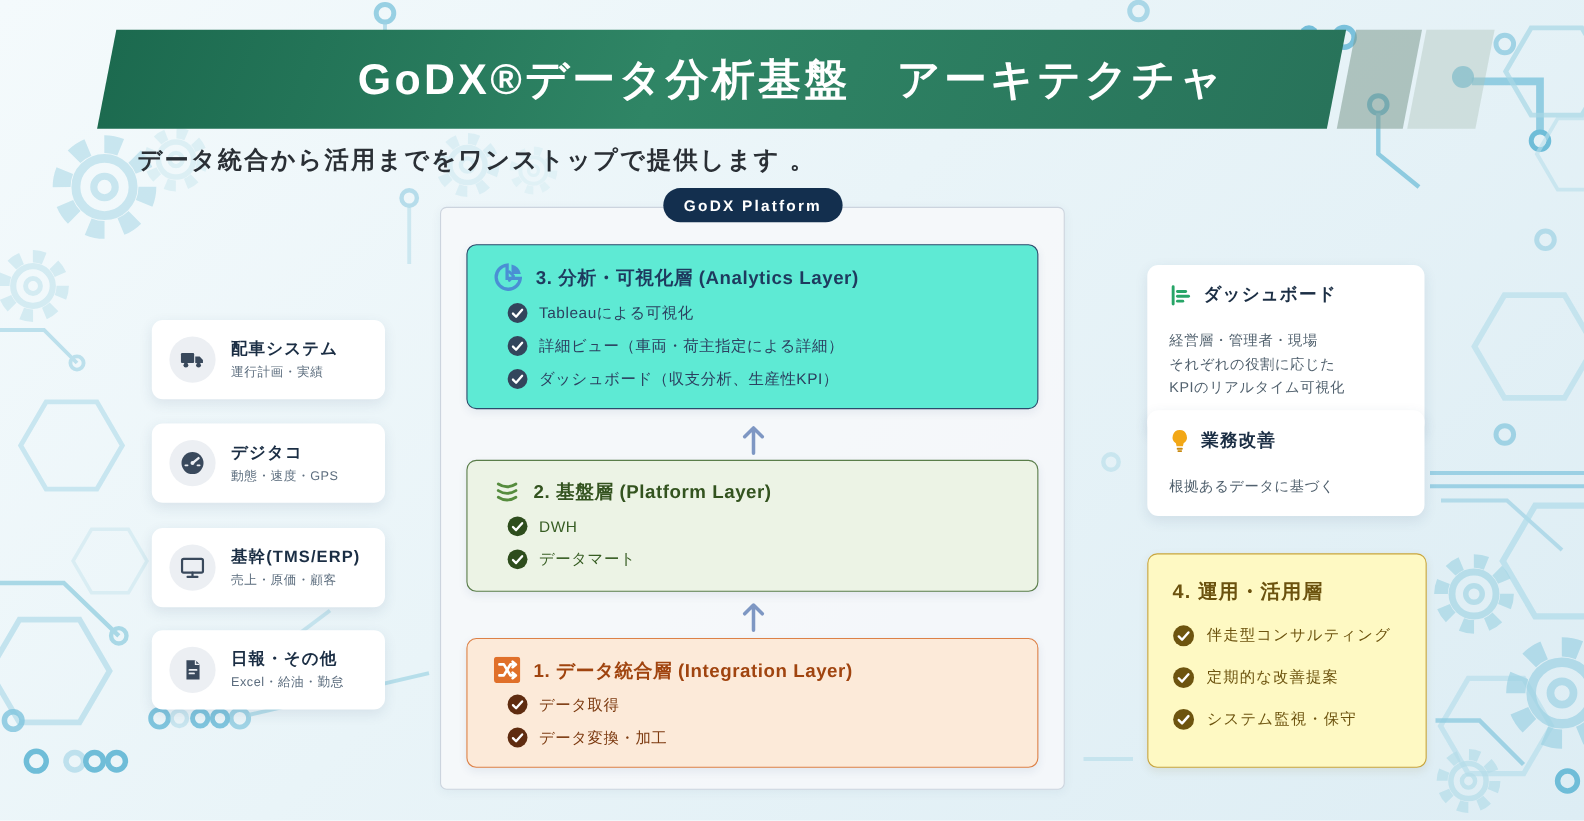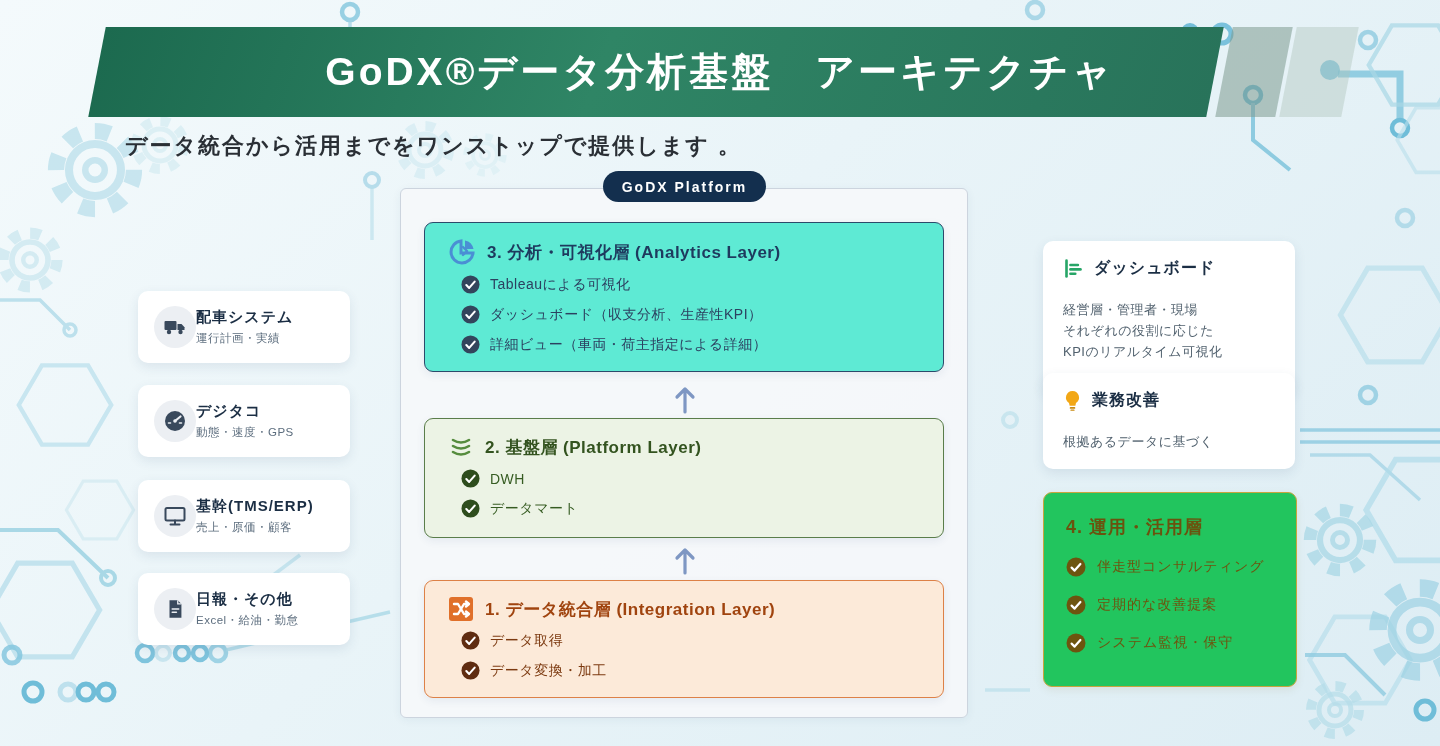--- a/index.html
+++ b/index.html
@@ -52,37 +52,37 @@
   .layer-platform .chk  { color:#2e4d1d; }
   .layer-integration .chk { color:#5f2c10; }
   .ops-card .chk { color:#6d540f; width:20px; height:20px; flex:0 0 20px; }
 
   .flow-arrow { position:absolute; left:672px; width:26px; height:30px; z-index:3; }
   .arrow-1 { top:384px; } .arrow-2 { top:545px; }
 
   
   .src-card { position:absolute; left:138px; width:212px; height:72px; z-index:2;
     background:#ffffff; border-radius:10px; box-shadow:0 4px 12px rgba(40,70,110,.10);
-    display:flex; align-items:center; padding-left:16px; }
+    display:flex; align-items:center; padding-left:16px; gap:14px; }
   .src-icon-circle { width:42px; height:42px; border-radius:50%; background:#eceff3;
     display:flex; align-items:center; justify-content:center; color:#39495c; flex:0 0 42px; }
   .src-title { font-size:15px; font-weight:bold; color:#1b2e44; letter-spacing:1px; }
   .src-sub { font-size:11.5px; color:#5c6d7e; margin-top:4px; letter-spacing:.5px; }
 
   
   .out-card { position:absolute; left:1043px; width:252px; z-index:2;
     background:#ffffff; border-radius:10px; box-shadow:0 4px 12px rgba(40,70,110,.10);
     padding:17px 18px 0 20px; }
   .out-head { display:flex; align-items:center; gap:10px; font-size:16px; font-weight:bold;
     color:#1b2e44; letter-spacing:1px; }
   .out-body { margin-top:20px; font-size:13px; color:#51616e; line-height:1.62; letter-spacing:.5px; }
 
   
-  .ops-card { position:absolute; left:1043px; top:492px; width:254px; height:195px; z-index:2;
-    background:#22c55e; border:1.5px solid #c8a53e; border-radius:9px;
+  .ops-card { position:absolute; left:1043px; top:503px; width:254px; height:195px; z-index:2;
+    background:#fef9c3; border:1.5px solid #c8a53e; border-radius:9px;
     padding:22px 16px 0 22px; box-shadow:0 3px 8px rgba(120,100,30,.10); }
   .ops-title { font-size:18px; font-weight:bold; color:#6b520e; letter-spacing:1px; }
   .ops-row { display:flex; align-items:center; gap:11px; margin-top:18px;
     font-size:14px; color:#6d540f; letter-spacing:1px; }
 </style>
 </head>
 <body>
 
 <svg class="bg-deco" width="1440" height="746" viewBox="0 0 1440 746">
   <defs>
@@ -185,28 +185,28 @@
           <circle cx="10" cy="10" r="9.5" fill="currentColor"></circle>
           <path d="M5.6 10.6l3 3 5.8-6.6" fill="none" stroke="#fff" stroke-width="2.2" stroke-linecap="round" stroke-linejoin="round"></path>
         </svg>
       <span>Tableauによる可視化</span>
     </div>
     <div class="layer-row">
       <svg class="chk" viewBox="0 0 20 20">
           <circle cx="10" cy="10" r="9.5" fill="currentColor"></circle>
           <path d="M5.6 10.6l3 3 5.8-6.6" fill="none" stroke="#fff" stroke-width="2.2" stroke-linecap="round" stroke-linejoin="round"></path>
         </svg>
+      <span>詳細ビュー（車両・荷主指定による詳細）</span>
+    </div>
+    <div class="layer-row">
+      <svg class="chk" viewBox="0 0 20 20">
+          <circle cx="10" cy="10" r="9.5" fill="currentColor"></circle>
+          <path d="M5.6 10.6l3 3 5.8-6.6" fill="none" stroke="#fff" stroke-width="2.2" stroke-linecap="round" stroke-linejoin="round"></path>
+        </svg>
       <span>ダッシュボード（収支分析、生産性KPI）</span>
-    </div>
-    <div class="layer-row">
-      <svg class="chk" viewBox="0 0 20 20">
-          <circle cx="10" cy="10" r="9.5" fill="currentColor"></circle>
-          <path d="M5.6 10.6l3 3 5.8-6.6" fill="none" stroke="#fff" stroke-width="2.2" stroke-linecap="round" stroke-linejoin="round"></path>
-        </svg>
-      <span>詳細ビュー（車両・荷主指定による詳細）</span>
     </div>
   </div>
 </div>
 
 <svg class="flow-arrow arrow-1" viewBox="0 0 26 30">
     <path d="M13 28 L13 6 M5 13 L13 5 L21 13" fill="none" stroke="#7e97c3" stroke-width="3.2" stroke-linecap="round" stroke-linejoin="round"></path>
   </svg>
 
 <div class="layer-box layer-platform">
   <div class="layer-head">

